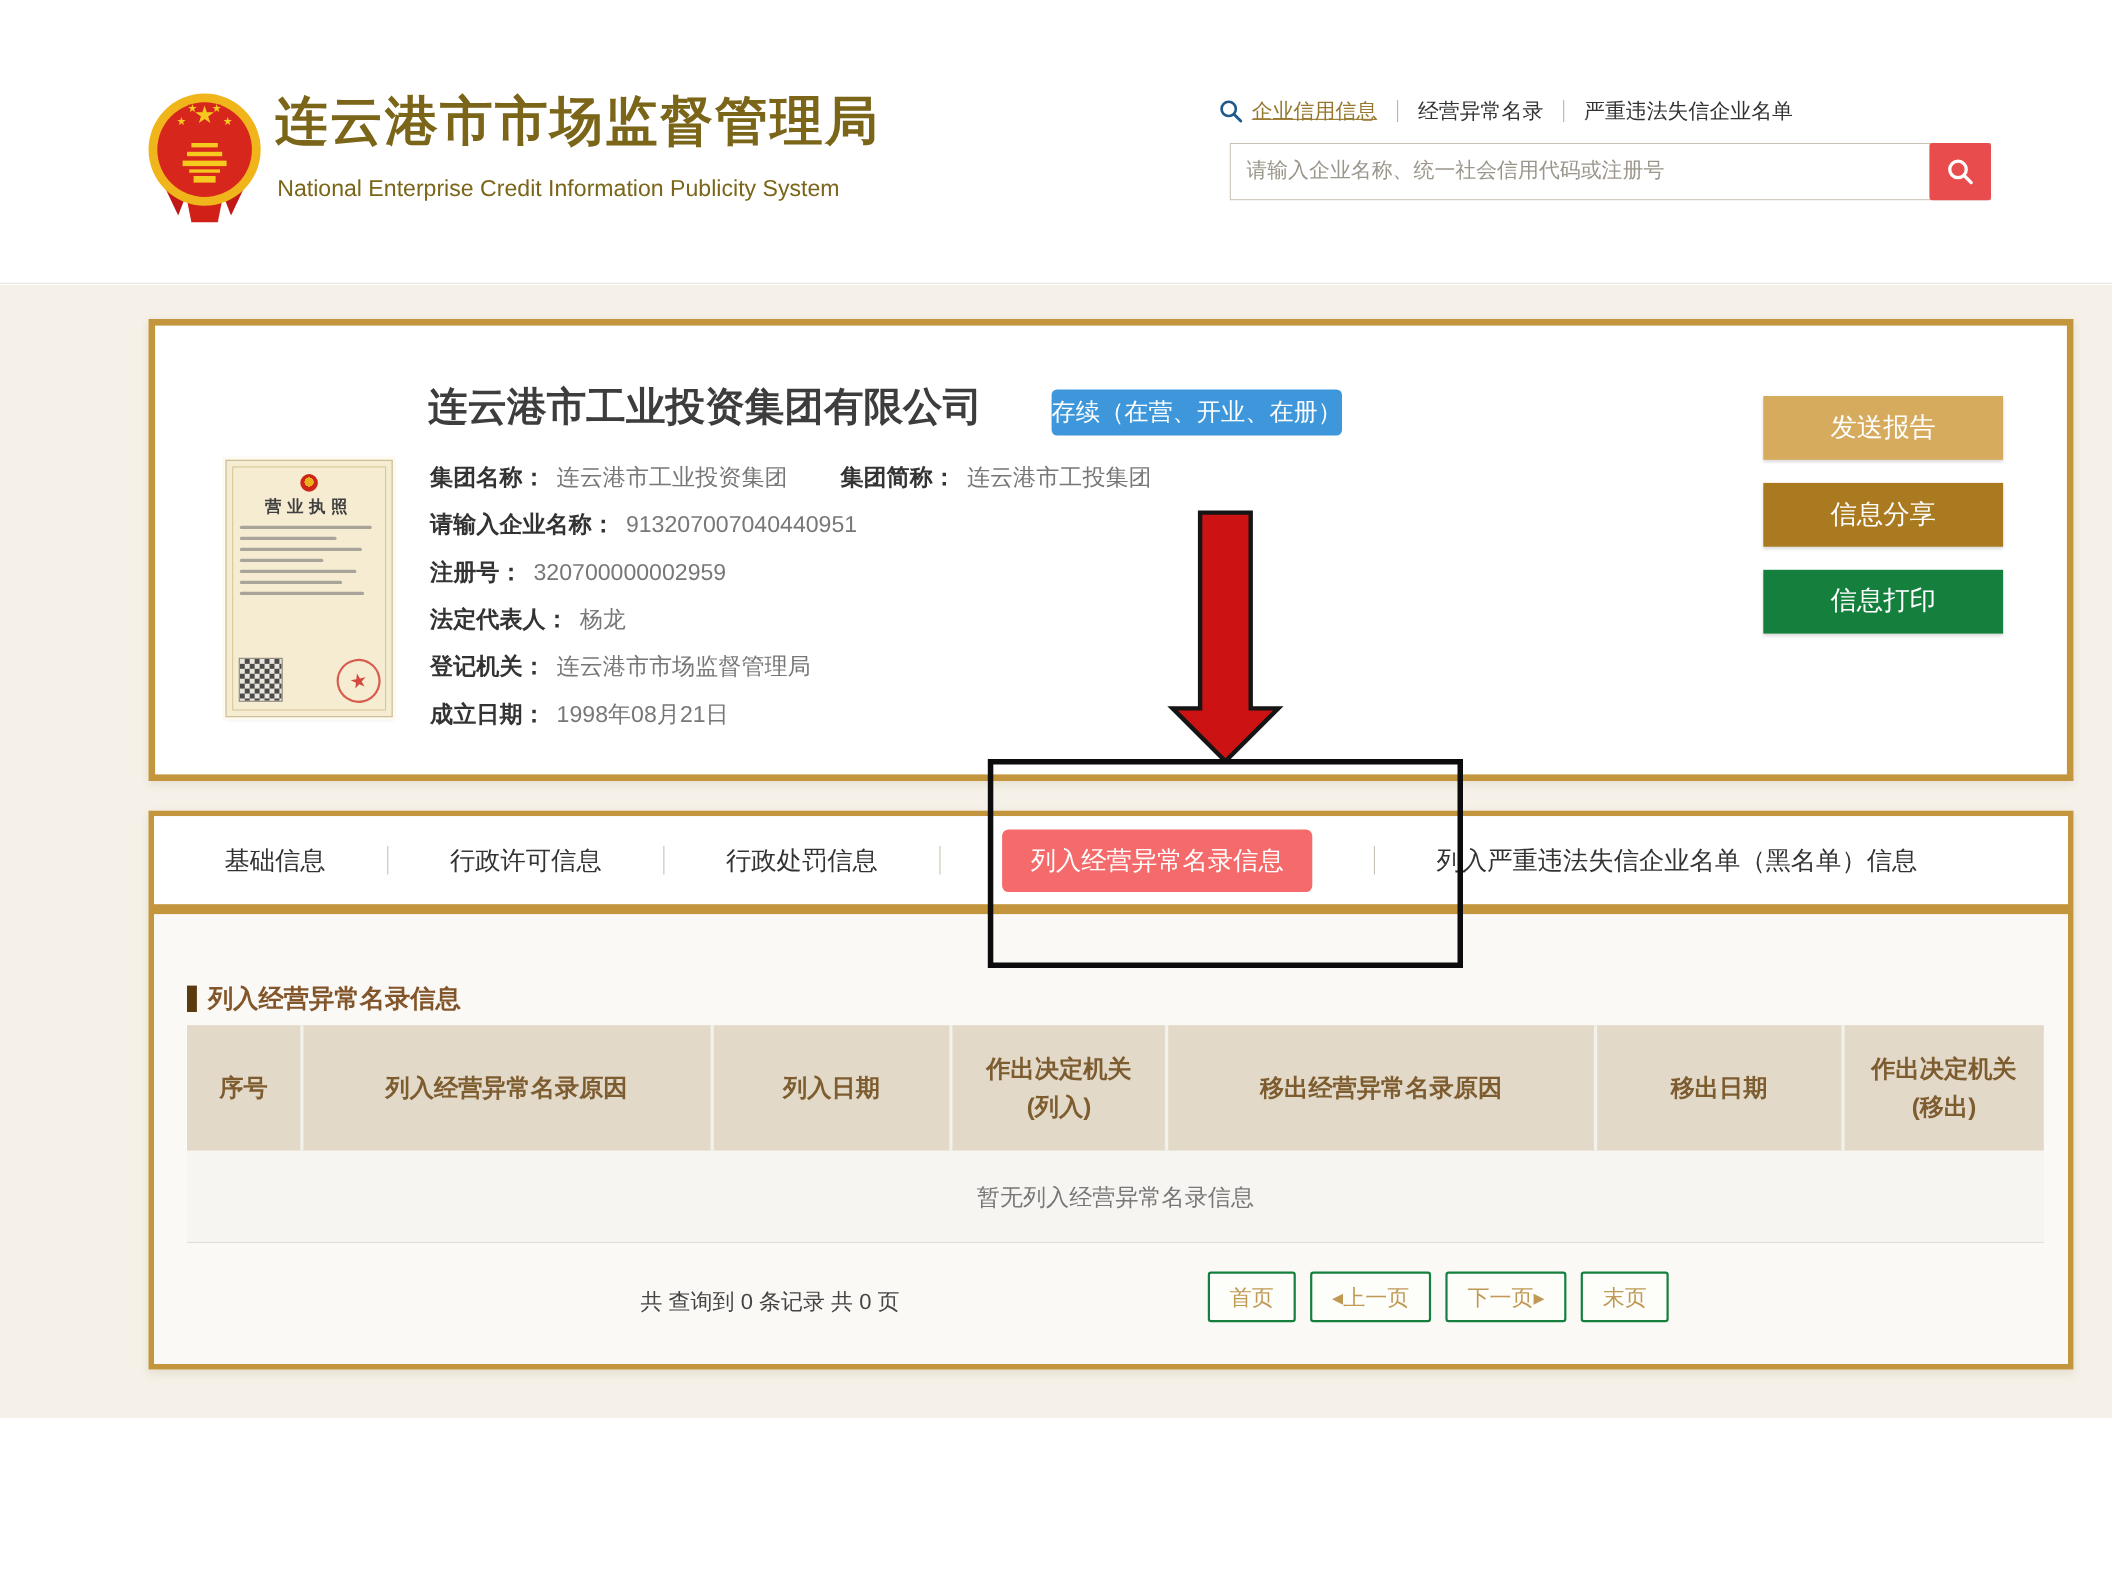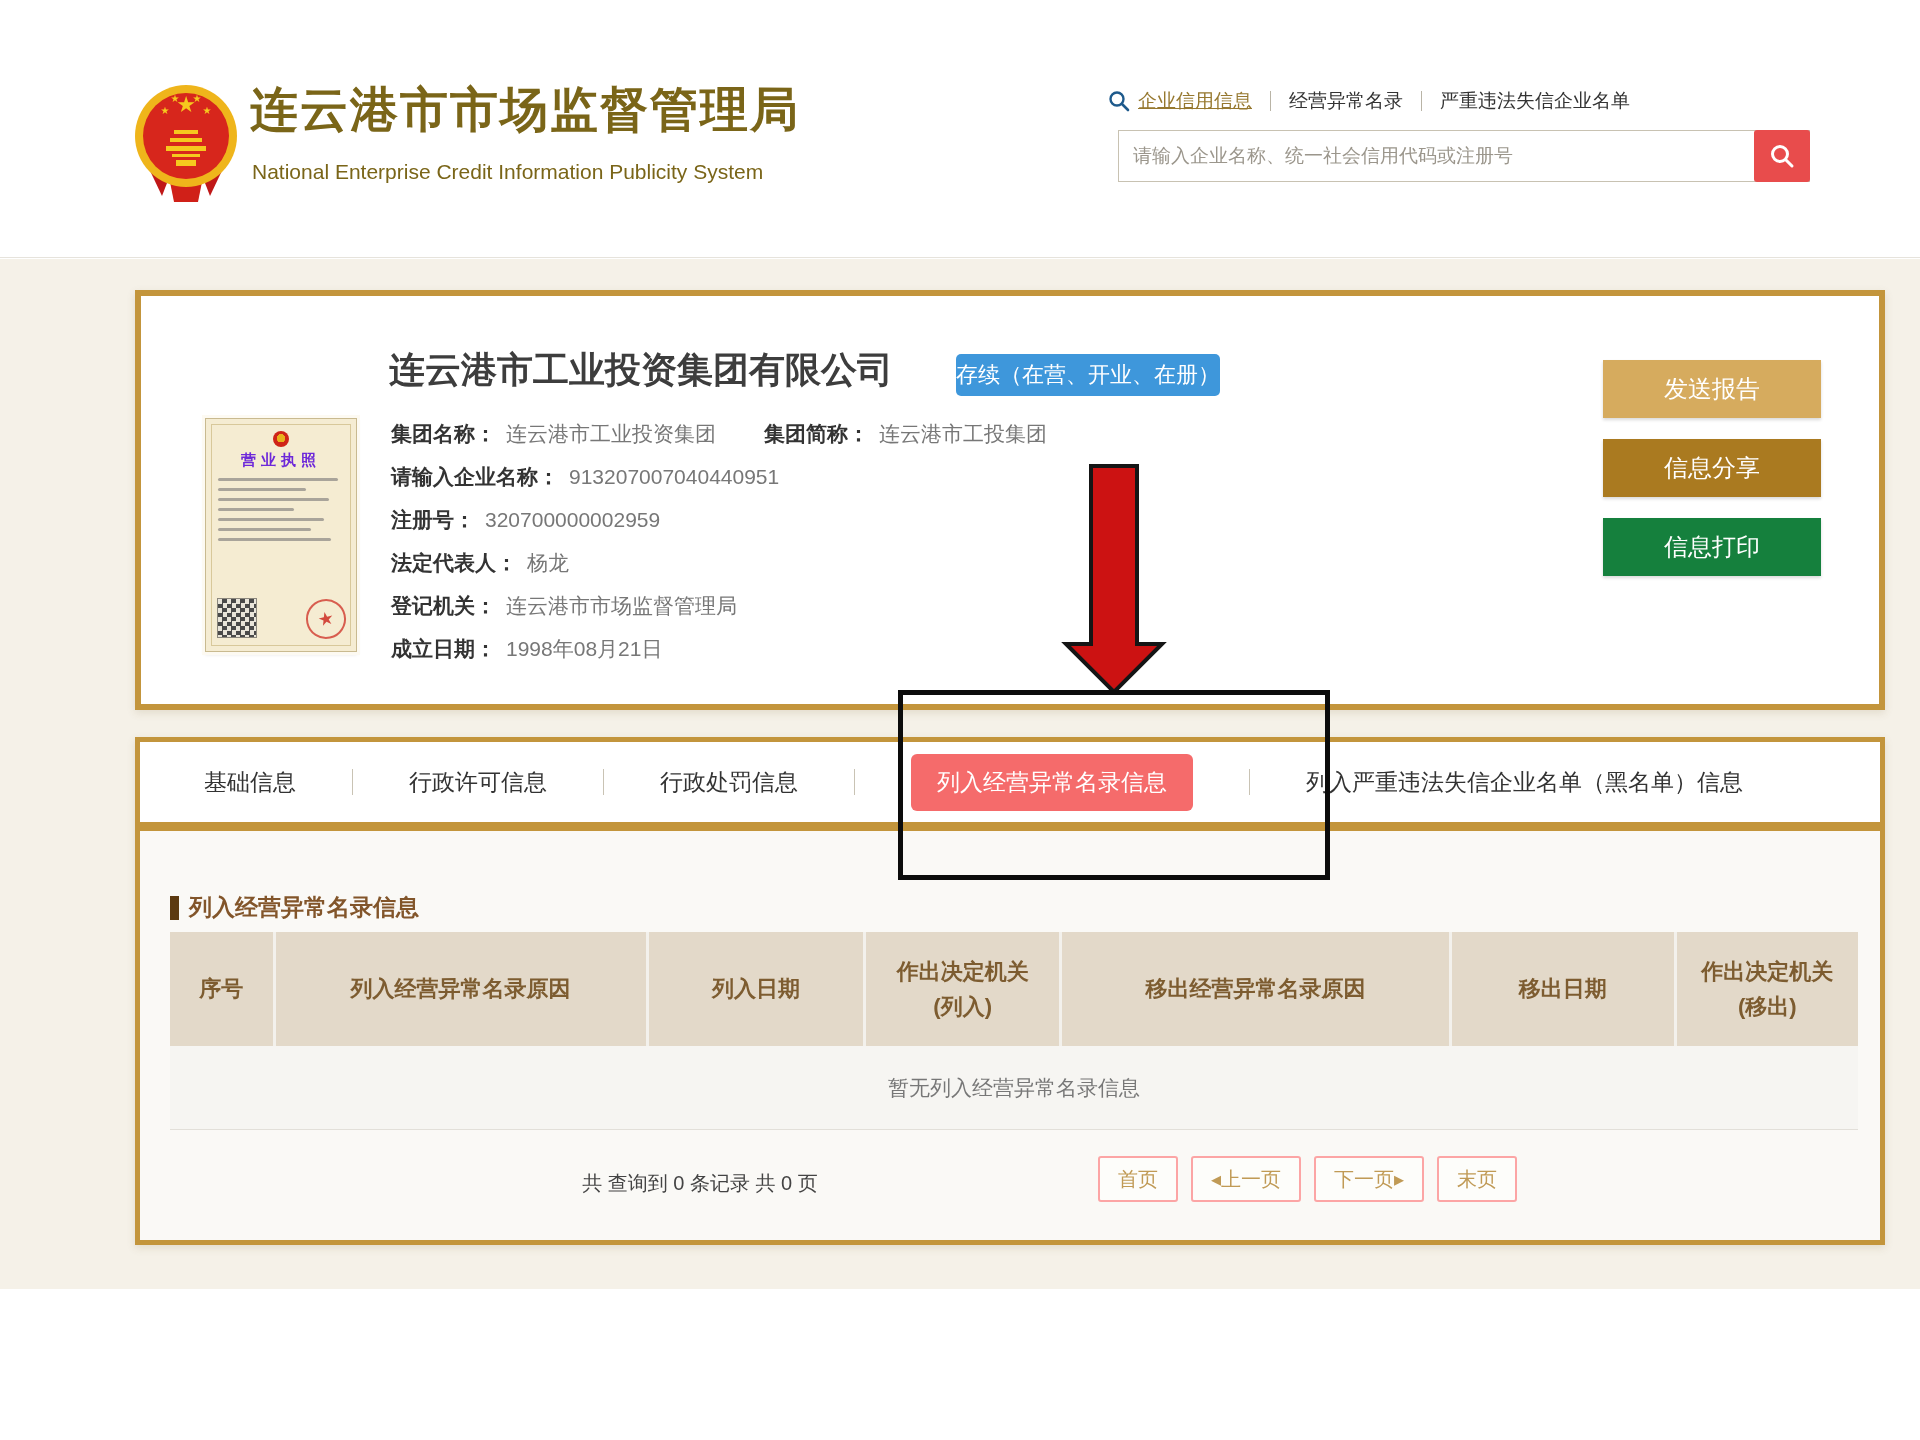--- a/index.html
+++ b/index.html
@@ -25,21 +25,21 @@
   .search-btn { width:56px; height:52px; margin:-1px -1px -1px 0; background:#e84c4c; border:none; display:flex; align-items:center; justify-content:center; cursor:pointer; border-radius:3px; }
 
   
   .body-bg { position:absolute; left:0; top:259px; width:1920px; height:1030px; background:#f5f1e8; z-index:0; }
 
   
   .company-panel { position:absolute; left:135px; top:290px; width:1750px; height:420px; background:#fff; border:6px solid #c3953c; box-shadow:0 3px 8px rgba(120,100,50,.15); z-index:1; }
   .license { position:absolute; left:64px; top:122px; width:152px; height:234px; background:#f5ecd2; border:1px solid #c9ba90; box-shadow:0 0 0 3px #fdfaf2, 0 2px 4px rgba(0,0,0,.15); padding:10px 12px; }
   .license-inner { position:absolute; inset:5px; border:1px solid #d8c89a; pointer-events:none; }
   .license-emblem { width:16px; height:16px; border-radius:50%; background:radial-gradient(circle at 50% 45%, #e8b11c 0 35%, #cf2418 36% 100%); margin:2px auto 4px auto; }
-  .license-title { text-align:center; color:#6d28d9; font-weight:bold; font-size:15px; letter-spacing:5px; margin-bottom:8px; }
+  .license-title { text-align:center; color:#404040; font-weight:bold; font-size:15px; letter-spacing:5px; margin-bottom:8px; }
   .lic-line { height:3px; background:#a9a49a; border-radius:2px; margin:7px 0; }
   .lic-qr { position:absolute; left:12px; bottom:14px; width:38px; height:38px;
             background:repeating-conic-gradient(#4a4a4a 0 25%, #e9e5da 0 50%) 0 0 / 9px 9px; outline:1px solid #8b877d; }
   .lic-seal { position:absolute; right:10px; bottom:12px; width:40px; height:40px; border:2px solid rgba(205,45,35,.75); border-radius:50%; color:rgba(205,45,35,.85); font-size:18px; display:flex; align-items:center; justify-content:center; transform:rotate(-12deg); }
   .company-name { position:absolute; left:248px; top:50px; font-size:36px; font-weight:bold; color:#3d3d3d; }
   .status-badge { position:absolute; left:815px; top:58px; height:42px; line-height:42px; padding:0 0; background:#3e97db; color:#fff; font-size:22px; border-radius:5px; }
   .info-rows { position:absolute; left:250px; top:124px; }
   .info-row { display:flex; align-items:baseline; height:43px; font-size:21px; }
   .info-row .lbl { font-weight:bold; color:#333; }
   .info-row .val { color:#777; margin-left:10px; margin-right:48px; }
@@ -61,21 +61,21 @@
 
   .table { position:absolute; left:30px; top:190px; width:1688px; }
   .thead { display:flex; height:114px; }
   .th { background:#e3d9c9; color:#7d5c30; font-size:22px; font-weight:bold; display:flex; align-items:center; justify-content:center; text-align:center; white-space:pre-line; line-height:1.6; border-right:3px solid #f3f1ec; }
   .th:last-child { border-right:none; }
   .c0{width:6.25%}.c1{width:22.1%}.c2{width:12.9%}.c3{width:11.6%}.c4{width:23.1%}.c5{width:13.3%}.c6{width:10.75%}
   .empty-row { height:84px; background:#f6f5f2; border-bottom:1px solid #e2dfd9; display:flex; align-items:center; justify-content:center; font-size:21px; color:#777; }
 
   .summary-text { position:absolute; left:300px; top:428px; width:520px; text-align:center; font-size:20px; color:#444; }
   .pagination { position:absolute; left:958px; top:414px; display:flex; gap:13px; }
-  .page-btn { height:46px; padding:0 18px; background:#fdfdfa; border:2px solid #fca5a5; border-radius:3px; color:#c09a55; font-size:20px; cursor:pointer; font-family:inherit; }
+  .page-btn { height:46px; padding:0 18px; background:#fdfdfa; border:2px solid #15803d; border-radius:3px; color:#c09a55; font-size:20px; cursor:pointer; font-family:inherit; }
 
   
   .anno-arrow { position:absolute; left:1058px; top:462px; width:112px; height:235px; z-index:30; }
   .anno-rect { position:absolute; left:898px; top:690px; width:432px; height:190px; border:5px solid #0c0c0c; z-index:30; }
 </style>
 </head>
 <body>
 
 <div class="screen">
 

